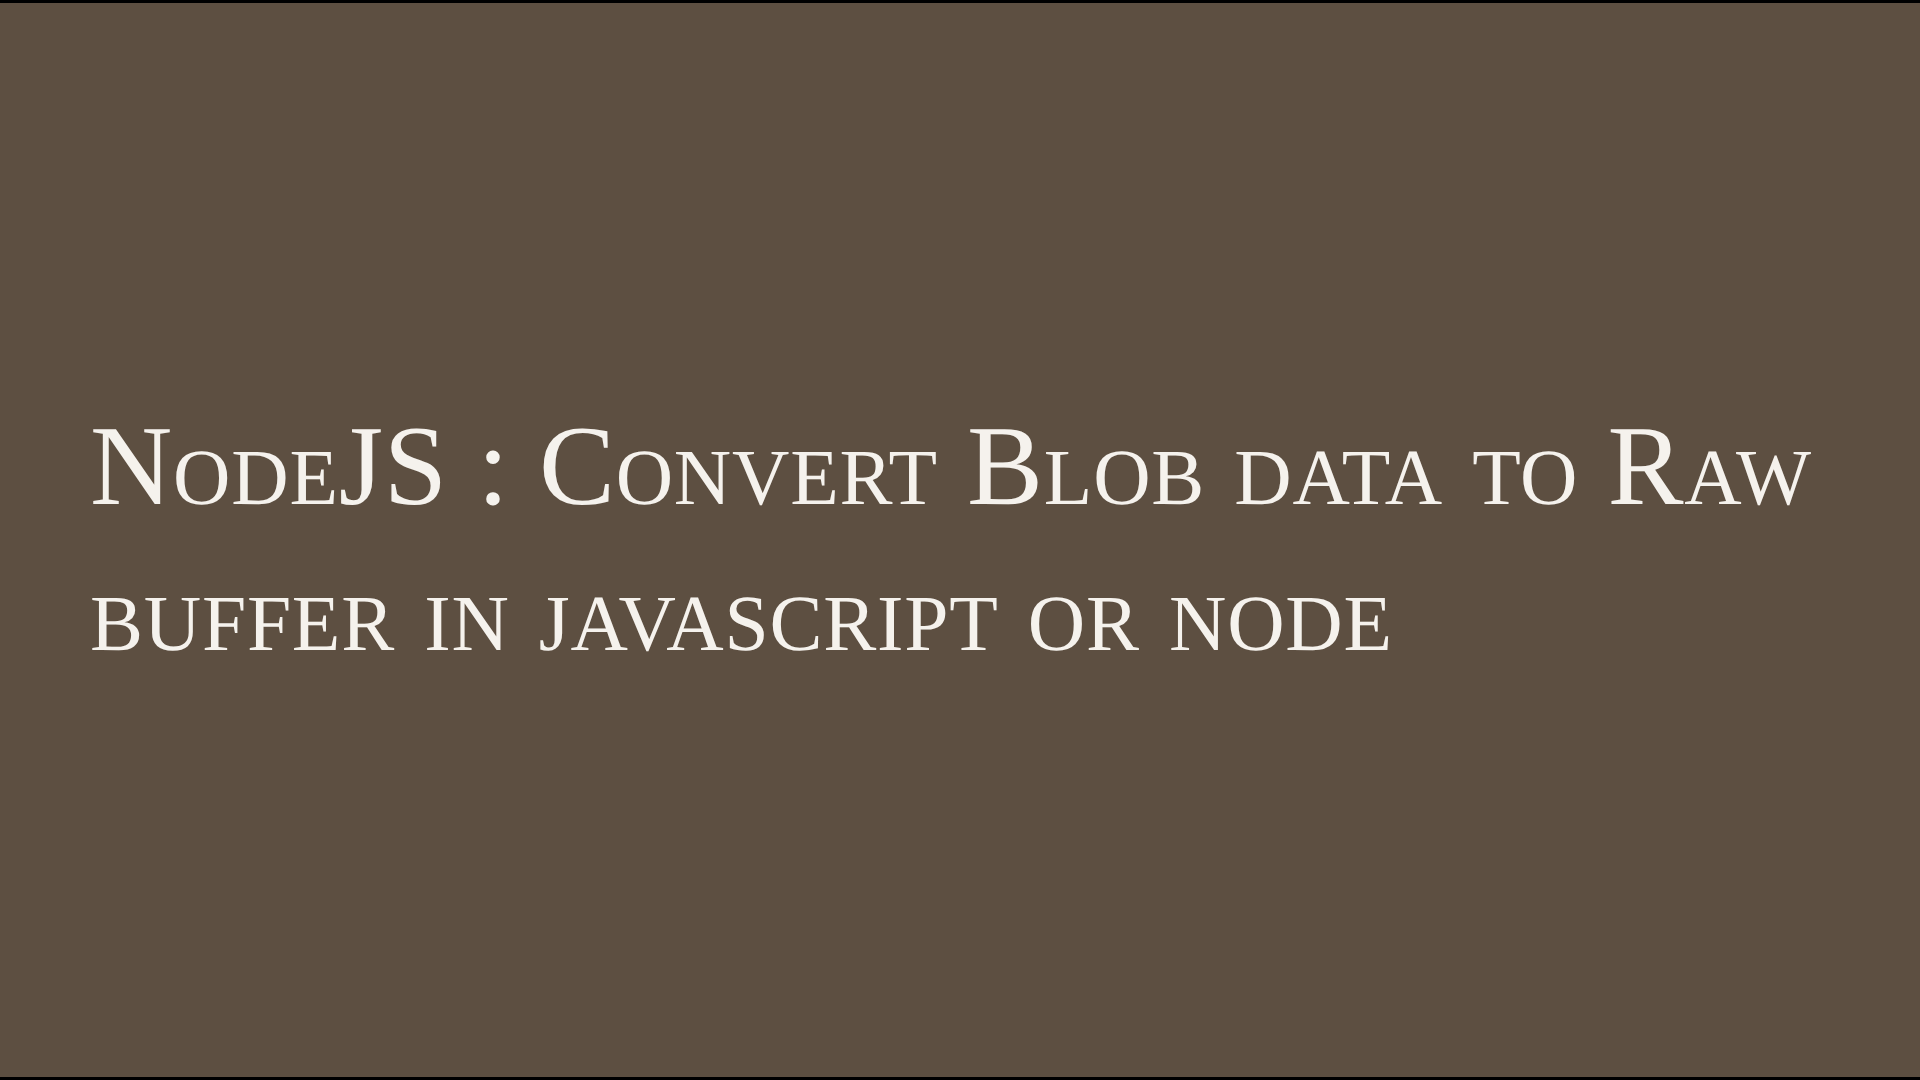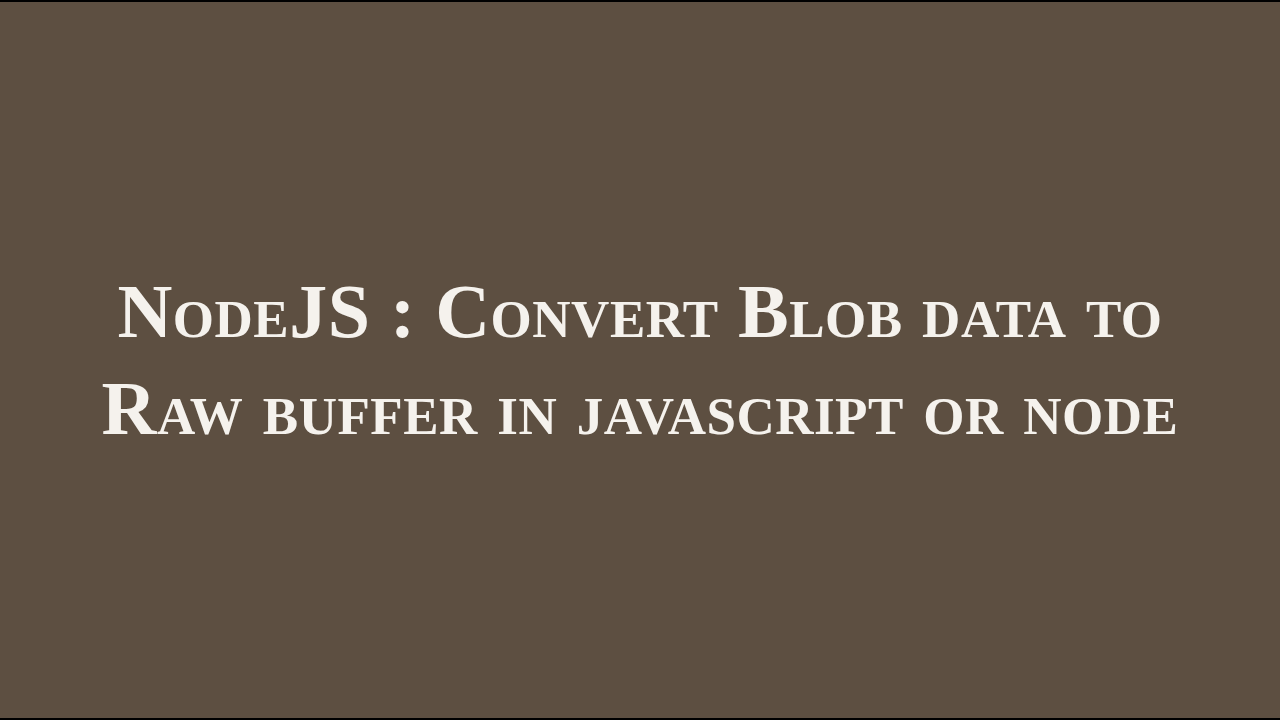--- a/index.html
+++ b/index.html
@@ -23,22 +23,21 @@
       display: flex;
       align-items: center;
       justify-content: center;
       padding: 0 60px;
     }
     .title {
       color: #f5f2ed;
       font-family: Georgia, 'Times New Roman', Times, serif;
       font-variant: small-caps;
       font-size: 76px;
-      font-weight: bold;
-      text-align: center;
+      font-weight: normal;
       line-height: 1.28;
       letter-spacing: 0.5px;
     }
   </style>
 </head>
 <body>
 
 <div class="container">
   <h1 class="title">NodeJS : Convert Blob data to Raw buffer in javascript or node</h1>
 </div>

